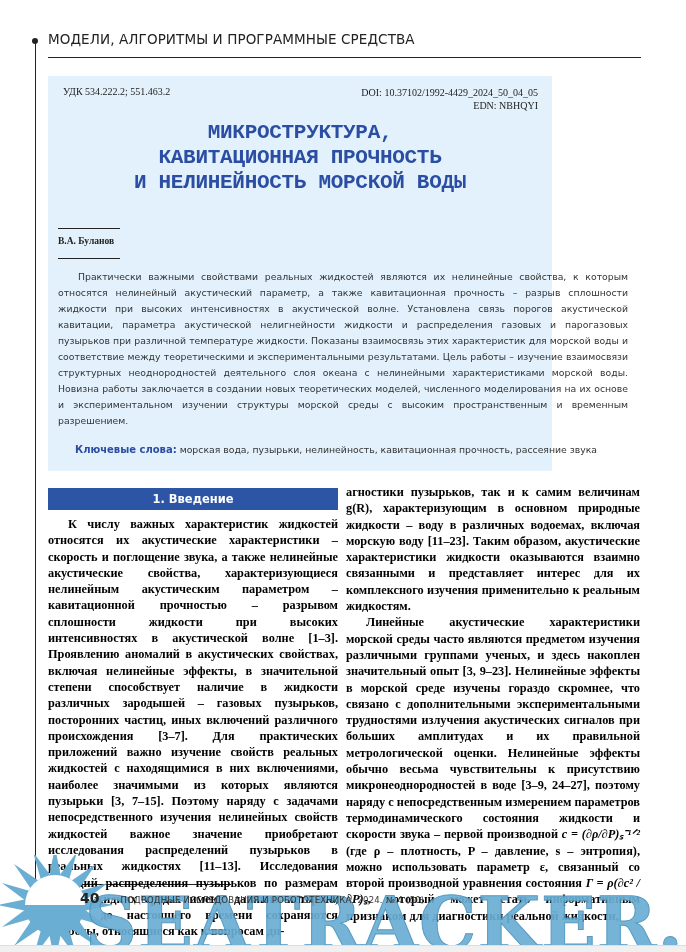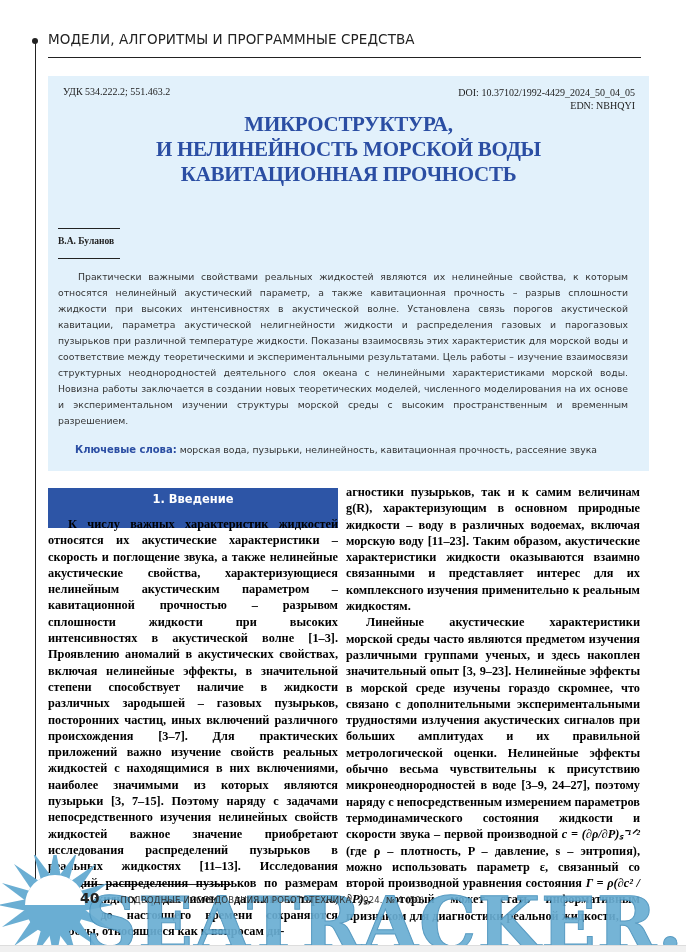--- a/index.html
+++ b/index.html
@@ -16,46 +16,46 @@
   }
   .bullet-dot {
     position: absolute; left: 32px; top: 38px; width: 6px; height: 6px;
     border-radius: 50%; background: #222;
   }
   .top-rule { position: absolute; left: 48px; top: 57px; width: 593px; height: 1px; background: #222; }
   .left-rule { position: absolute; left: 34.5px; top: 42px; width: 1px; height: 843px; background: #222; }
   .bottom-rule { position: absolute; left: 35px; top: 884px; width: 196px; height: 1px; background: #222; }
 
   .abstract-box {
-    position: absolute; left: 48px; top: 76px; width: 601px; height: 395px;
+    position: absolute; left: 48px; top: 76px; width: 504px; height: 395px;
     background: #e2f1fb;
   }
   .udk { position: absolute; left: 15px; top: 10px; font-size: 10px; color: #222; }
   .doi { position: absolute; right: 14px; top: 10px; font-size: 10px; color: #222; text-align: right; line-height: 13px; }
   .title {
-    position: absolute; left: 0; top: 36px; width: 100%; text-align: center;
-    font-family: Liberation Serif, serif; font-weight: bold; color: #2b4ea3;
+    position: absolute; left: 0; top: 44px; width: 100%; text-align: center;
+    font-family: Liberation Mono, monospace; font-weight: bold; color: #2b4ea3;
     font-size: 21px; line-height: 25px; letter-spacing: -0.3px;
   }
   .author-rule-top { position: absolute; left: 10px; top: 152px; width: 62px; height: 1px; background: #222; }
   .author { position: absolute; left: 10px; top: 160px; font-family: Liberation Serif, serif; font-weight: bold; font-size: 9.5px; color: #222; }
   .author-rule-bot { position: absolute; left: 10px; top: 182px; width: 62px; height: 1px; background: #222; }
   .abstract {
     position: absolute; left: 10px; top: 193px; width: 570px;
     font-family: "DejaVu Sans", sans-serif; font-size: 9.3px; line-height: 16px;
     color: #333; text-align: justify; text-indent: 20px;
   }
   .keywords {
     position: absolute; left: 27px; top: 368px; width: 560px;
     font-family: "DejaVu Sans", sans-serif; font-size: 9.3px; color: #333;
   }
   .keywords .kw-label { color: #2b4ea3; font-weight: bold; font-size: 10px; }
 
   .section-bar {
-    position: absolute; left: 48px; top: 488px; width: 290px; height: 40px;
+    position: absolute; left: 48px; top: 488px; width: 290px; height: 22px;
     background: #2d55a6; color: #fff; text-align: center;
     font-family: "DejaVu Sans", sans-serif; font-weight: bold; font-size: 11.5px; line-height: 22px;
   }
   .col {
     position: absolute; font-size: 12.3px; line-height: 16.3px; color: #000000;
     text-align: justify; hyphens: manual; font-weight: bold;
   }
   .col p { margin: 0; text-indent: 20px; }
   .col p.noindent { text-indent: 0; }
   .col-left { left: 48px; top: 516px; width: 290px; }
@@ -90,22 +90,22 @@
 <div class="bottom-rule"></div>
 
 <div class="abstract-box">
   <div class="udk">УДК 534.222.2; 551.463.2</div>
   <div class="doi">
     <div>DOI: 10.37102/1992-4429_2024_50_04_05</div>
     <div>EDN: NBHQYI</div>
   </div>
   <div class="title">
     <div>МИКРОСТРУКТУРА,</div>
+    <div>КАВИТАЦИОННАЯ ПРОЧНОСТЬ</div>
     <div>И НЕЛИНЕЙНОСТЬ МОРСКОЙ ВОДЫ</div>
-    <div>КАВИТАЦИОННАЯ ПРОЧНОСТЬ</div>
   </div>
   <div class="author-rule-top"></div>
   <div class="author">В.А. Буланов</div>
   <div class="author-rule-bot"></div>
   <div class="abstract">Практически важными свойствами реальных жидкостей являются их нелинейные свойства, к которым относятся нелинейный акустический параметр, а также кавитационная прочность – разрыв сплошности жидкости при высоких интенсивностях в акустической волне. Установлена связь порогов акустической кавитации, параметра акустической нелигнейности жидкости и распределения газовых и парогазовых пузырьков при различной температуре жидкости. Показаны взаимосвязь этих характеристик для морской воды и соответствие между теоретическими и экспериментальными результатами. Цель работы – изучение взаимосвязи структурных неоднородностей деятельного слоя океана с нелинейными характеристиками морской воды. Новизна работы заключается в создании новых теоретических моделей, численного моделирования на их основе и экспериментальном изучении структуры морской среды с высоким пространственным и временным разрешением.</div>
   <div class="keywords">
     <span class="kw-label">Ключевые слова:</span>
     <span>морская вода, пузырьки, нелинейность, кавитационная прочность, рассеяние звука</span>
   </div>
 </div>

